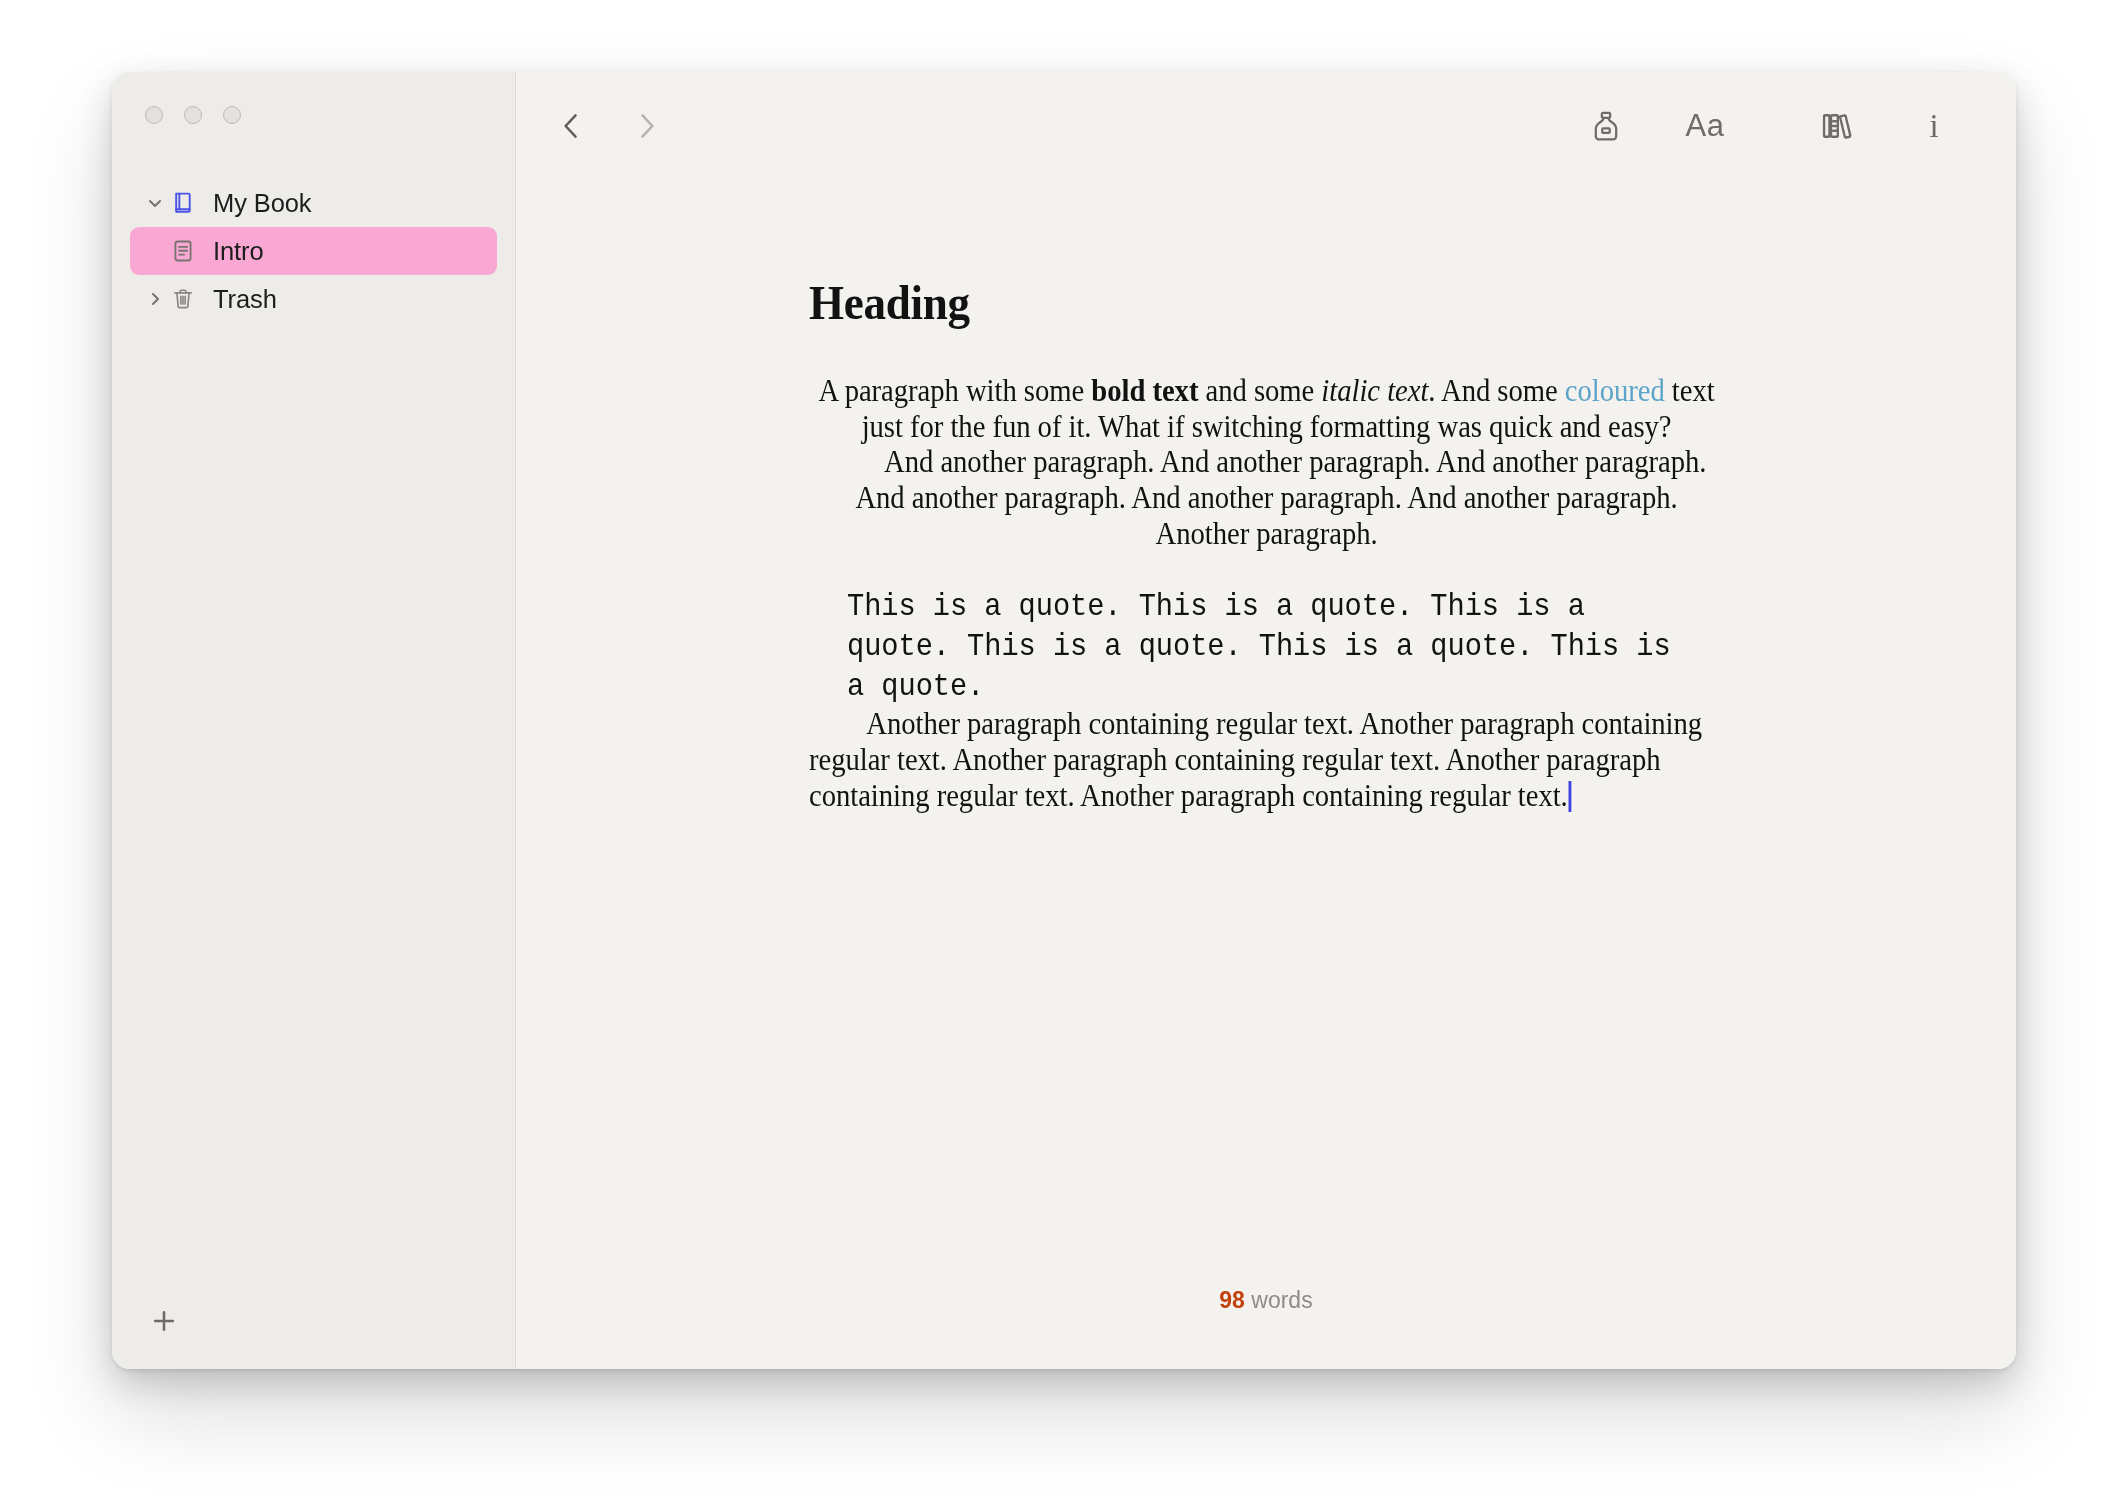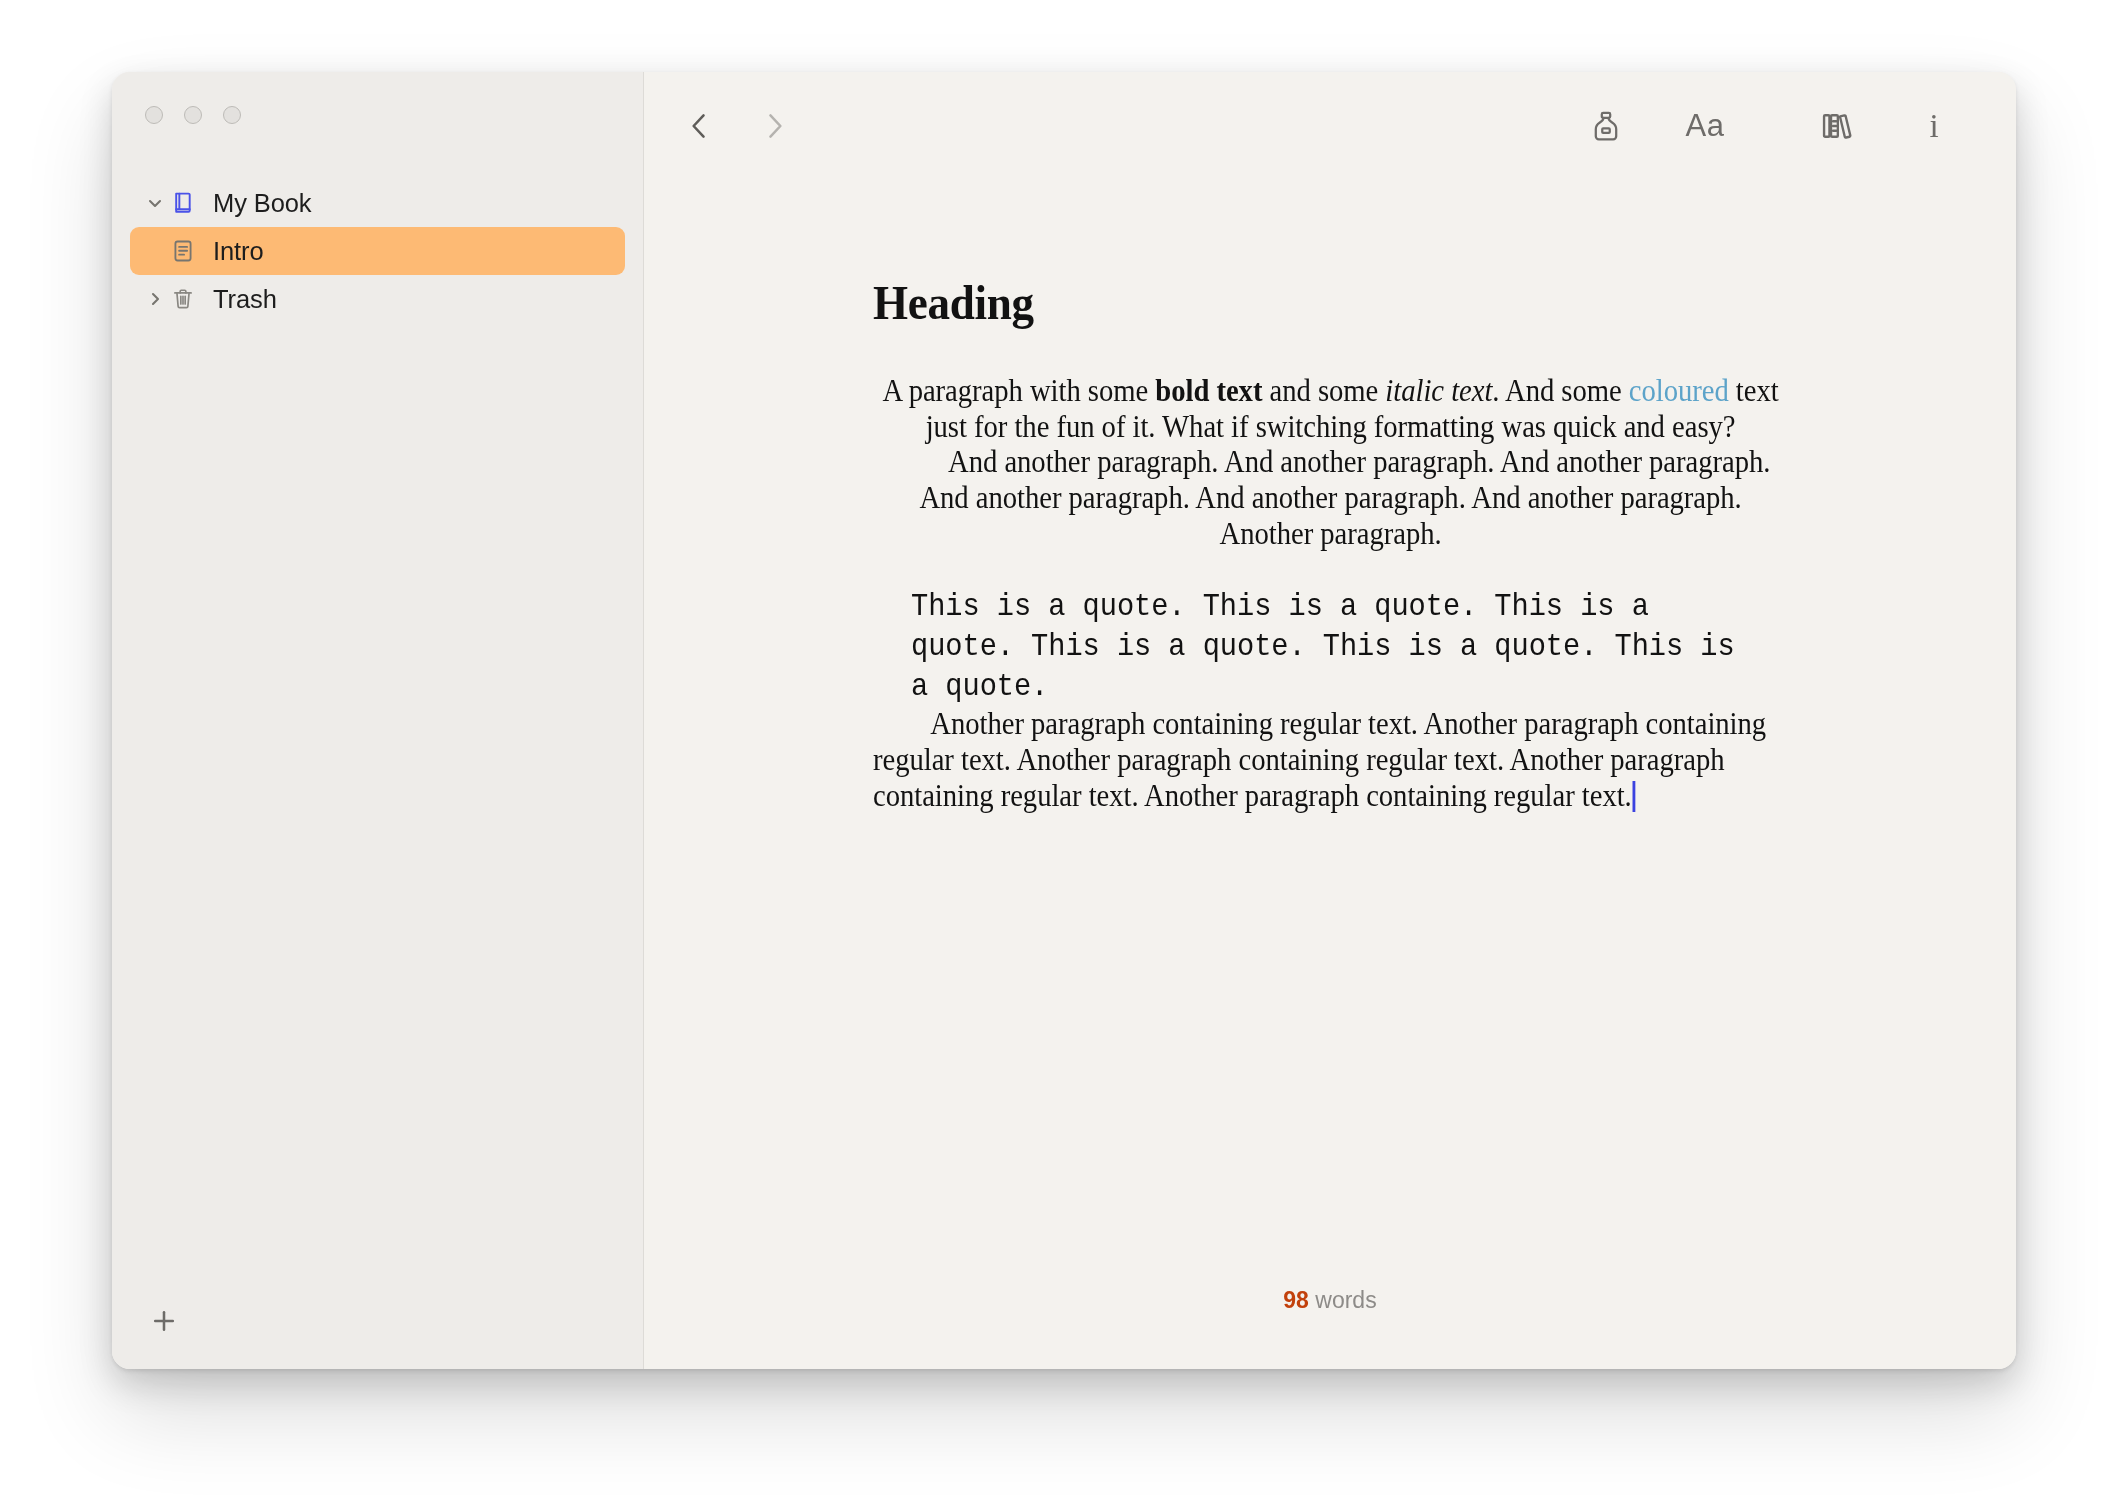--- a/index.html
+++ b/index.html
@@ -33,21 +33,21 @@
       0 2px 4px rgba(0,0,0,0.10),
       0 14px 34px rgba(0,0,0,0.16),
       0 44px 90px rgba(0,0,0,0.14);
     display: flex;
     overflow: hidden;
   }
 
   
   #sidebar {
     position: relative;
-    width: 532px;
+    width: 404px;
     height: 100%;
     background: #eeece9;
     border-right: 1px solid #dddbd7;
     box-sizing: border-box;
     display: flex;
     flex-direction: column;
     flex: none;
   }
 
   .traffic-lights {
@@ -74,21 +74,21 @@
 
   .tree-row {
     display: flex;
     align-items: center;
     height: 48px;
     border-radius: 9px;
     padding: 0 10px;
     box-sizing: border-box;
     cursor: default;
   }
-  .tree-row.selected { background: #fdba74; }
+  .tree-row.selected { background: #f9a8d4; }
 
   .disclosure {
     width: 30px;
     flex: none;
     display: flex;
     align-items: center;
     justify-content: center;
     color: #6f6d6a;
   }
   .disclosure svg { display: block; }

